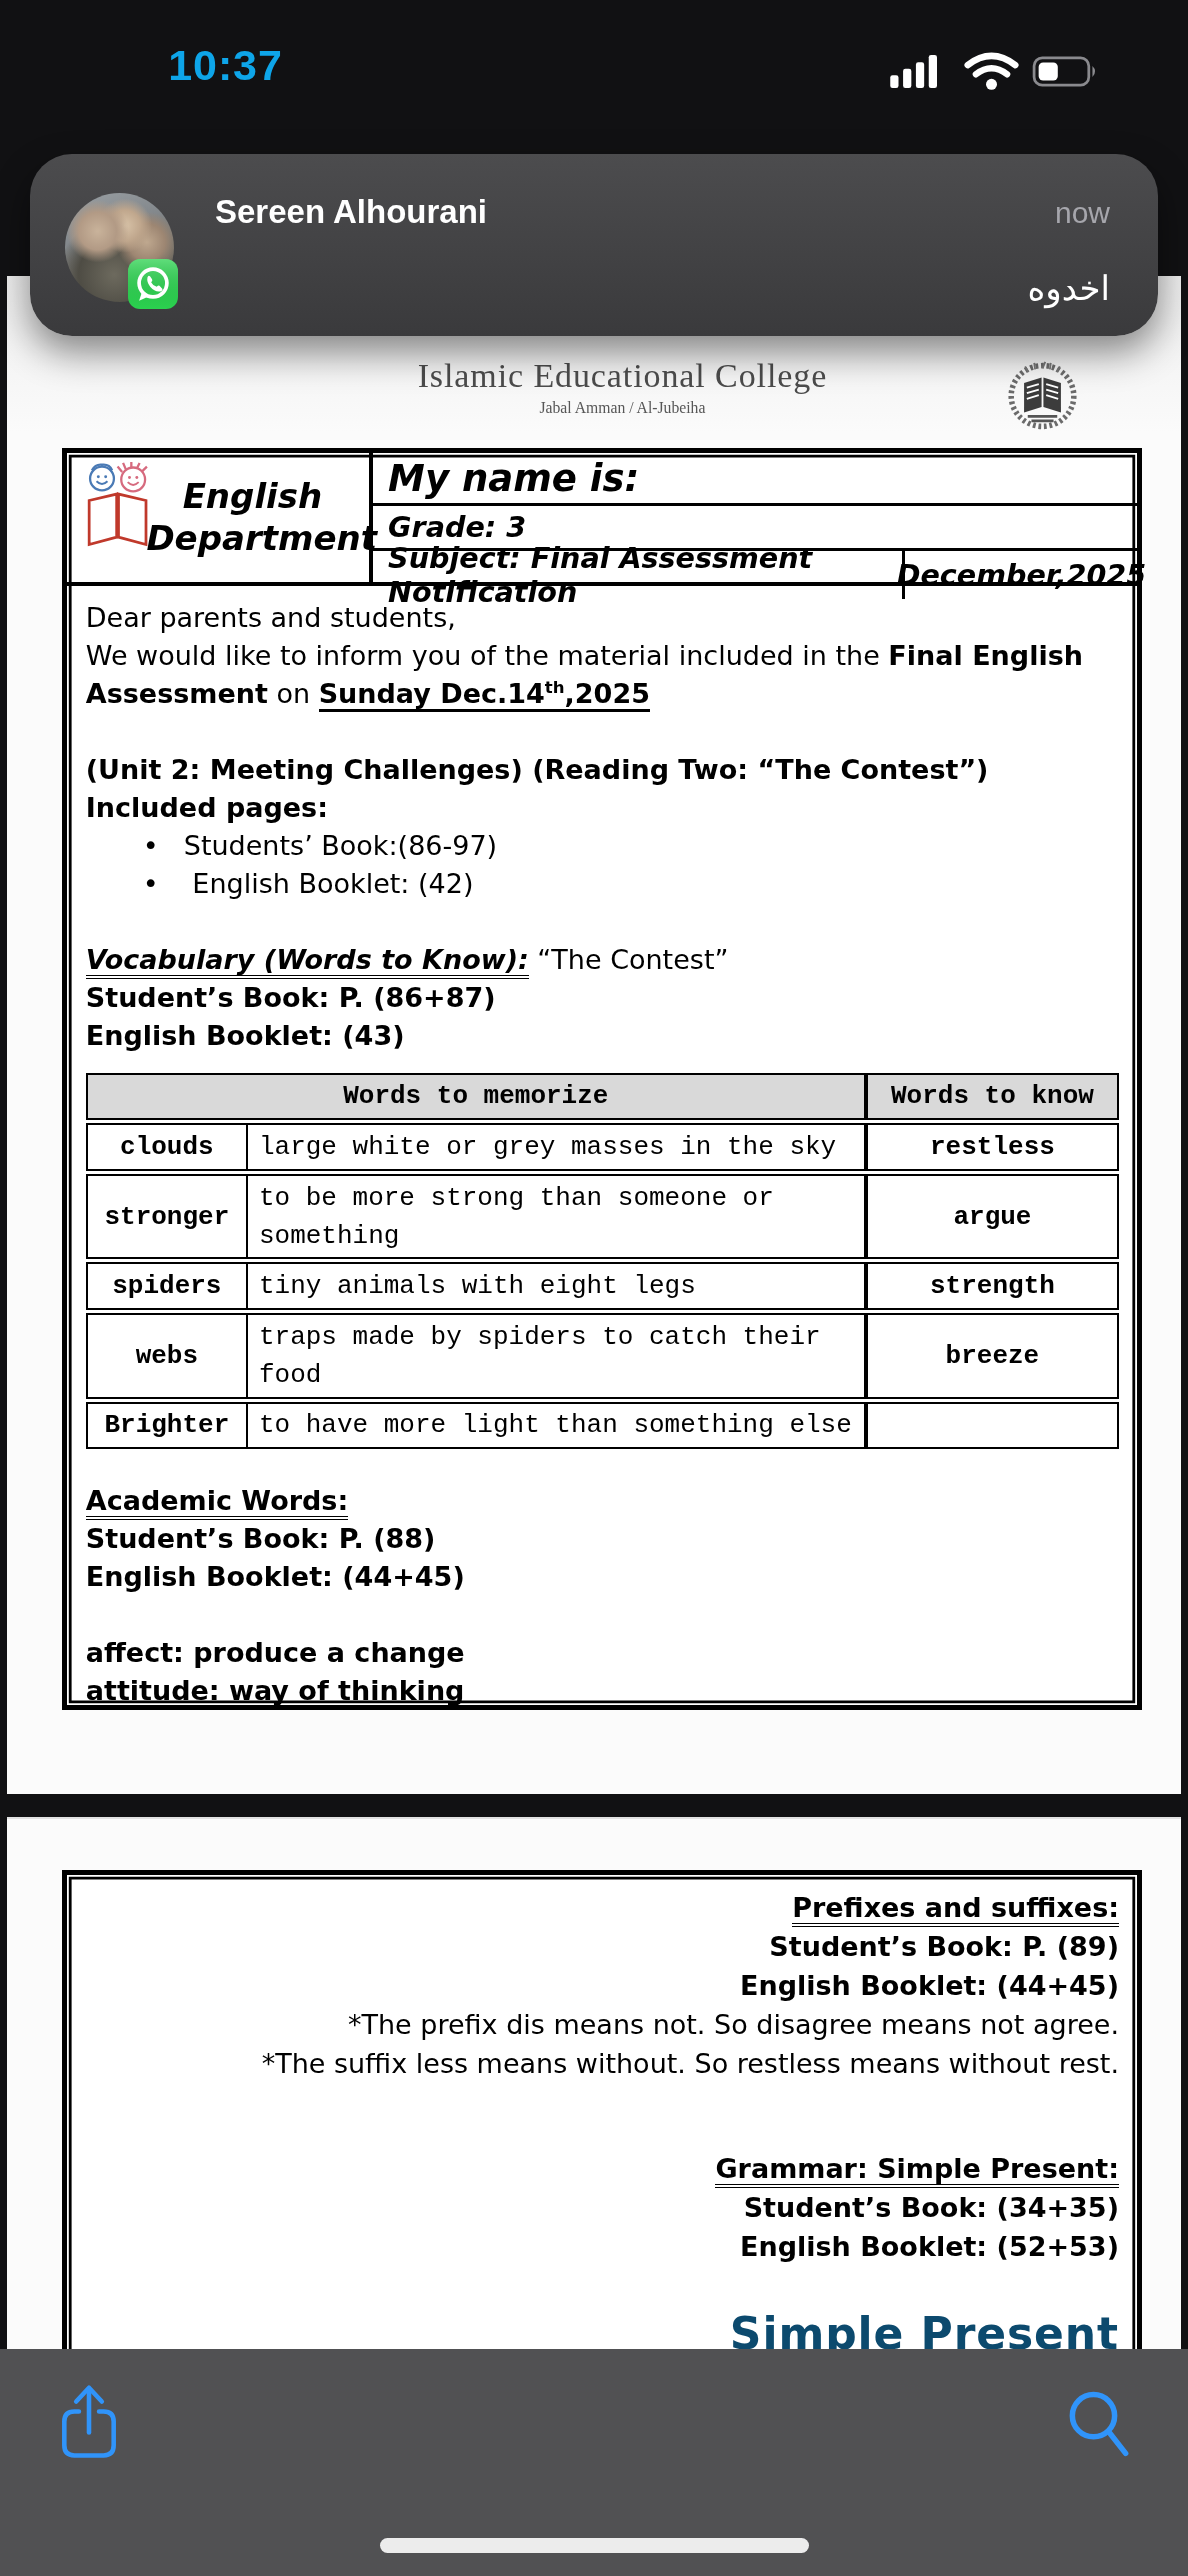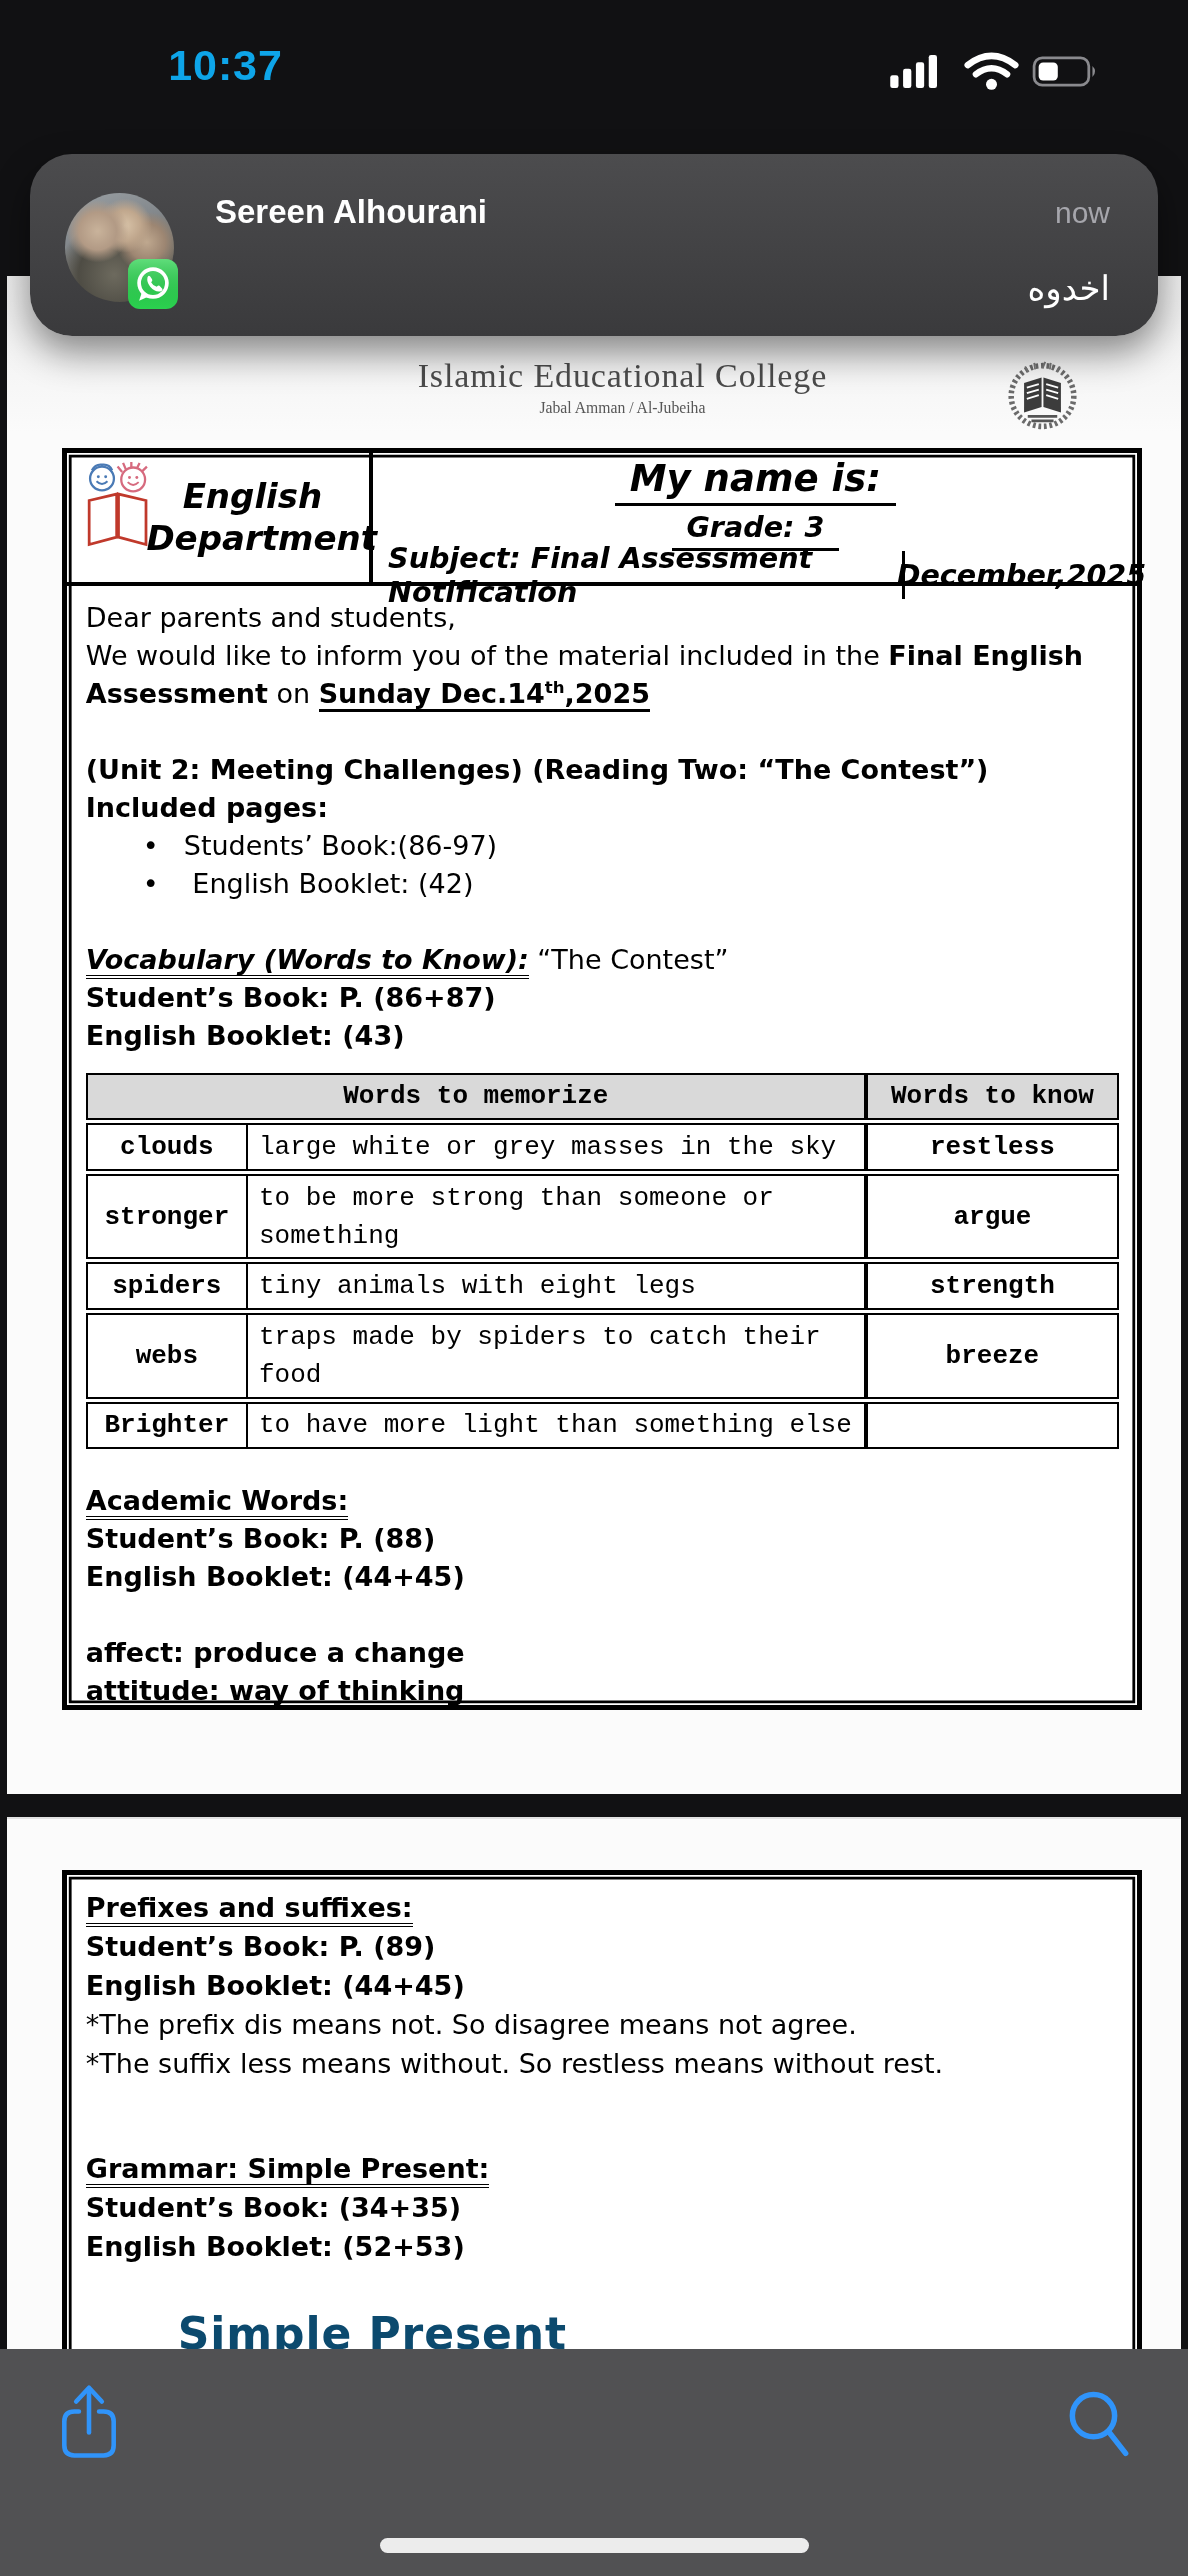--- a/index.html
+++ b/index.html
@@ -32,40 +32,40 @@
   .notif-badge { position:absolute; left:98px; top:105px; width:50px; height:50px; }
   .notif-title { position:absolute; left:185px; top:39px; color:#fff; font-size:33px; font-weight:700; }
   .notif-time { position:absolute; right:48px; top:42px; color:#a6a6ac; font-size:30px; }
   .notif-msg { position:absolute; right:48px; top:114px; color:#fff; font-size:34px; }
 
   
   .page { position:absolute; left:7.4px; width:1174px; background:#fbfbfb; z-index:1;
     font-family:"DejaVu Sans", sans-serif; color:#000; overflow:hidden; }
   .page1 { top:276px; height:1518px;
     background:linear-gradient(180deg,#ededed 0px,#fbfbfb 157px); }
-  .page2 { top:1817px; height:537px; border-top:2.8px solid #e2e2e2; }
+  .page2 { top:1817px; height:537px; border-top:2.8px solid #e2e2e2;text-align:right; }
 
   .college-head { position:absolute; left:0; right:0; top:81px; text-align:center;
     transform:translateX(28px); font-family:"Liberation Serif", serif; color:#4c4c4c; }
   .college-name { font-size:34px; letter-spacing:0.9px; }
   .college-loc { font-size:15.7px; margin-top:3.7px; color:#575757; }
   .college-logo { position:absolute; right:96px; top:85px; }
 
   .docbox { position:absolute; left:55px; width:1080px; border:5.5px solid #000;
     box-shadow:inset 0 0 0 1.8px #fff, inset 0 0 0 4.6px #000; background:#fff; }
   .box1 { top:172px; height:1262px; }
   .box2 { top:51px; height:706px; border-bottom:none; }
 
   
   .hdr-table { display:flex; border-bottom:4.6px solid #000; height:133px; }
   .hdr-left { width:306px; border-right:4.6px solid #000; position:relative; }
   .dept-kids { position:absolute; left:13px; top:9.2px; }
   .dept-text { position:absolute; right:11px; top:22px; width:212px; text-align:center;
     font-size:34px; font-weight:700; font-style:italic; line-height:42px; }
-  .hdr-right { flex:1; display:flex; flex-direction:column;align-items:center; }
+  .hdr-right { flex:1; display:flex; flex-direction:column; }
   .hdr-row { border-bottom:3.7px solid #000; padding:3.7px 14.7px; display:flex; align-items:center; }
   .hdr-row:last-child { border-bottom:none; }
   .row-name { height:57px; font-size:37px; font-weight:700; font-style:italic; }
   .row-grade { height:46px; font-size:28.6px; font-weight:700; font-style:italic; }
   .row-subj { height:48px; padding:0; }
   .subj-cell { flex:1; padding:3.7px 14.7px; font-size:28.6px; font-weight:700; font-style:italic;
     display:flex; align-items:center; border-right:3.7px solid #000; height:100%; }
   .date-cell { width:232px; padding:3.7px 9.2px; font-size:28.6px; font-weight:700; font-style:italic;
     display:flex; align-items:center; justify-content:center; height:100%; }
 

